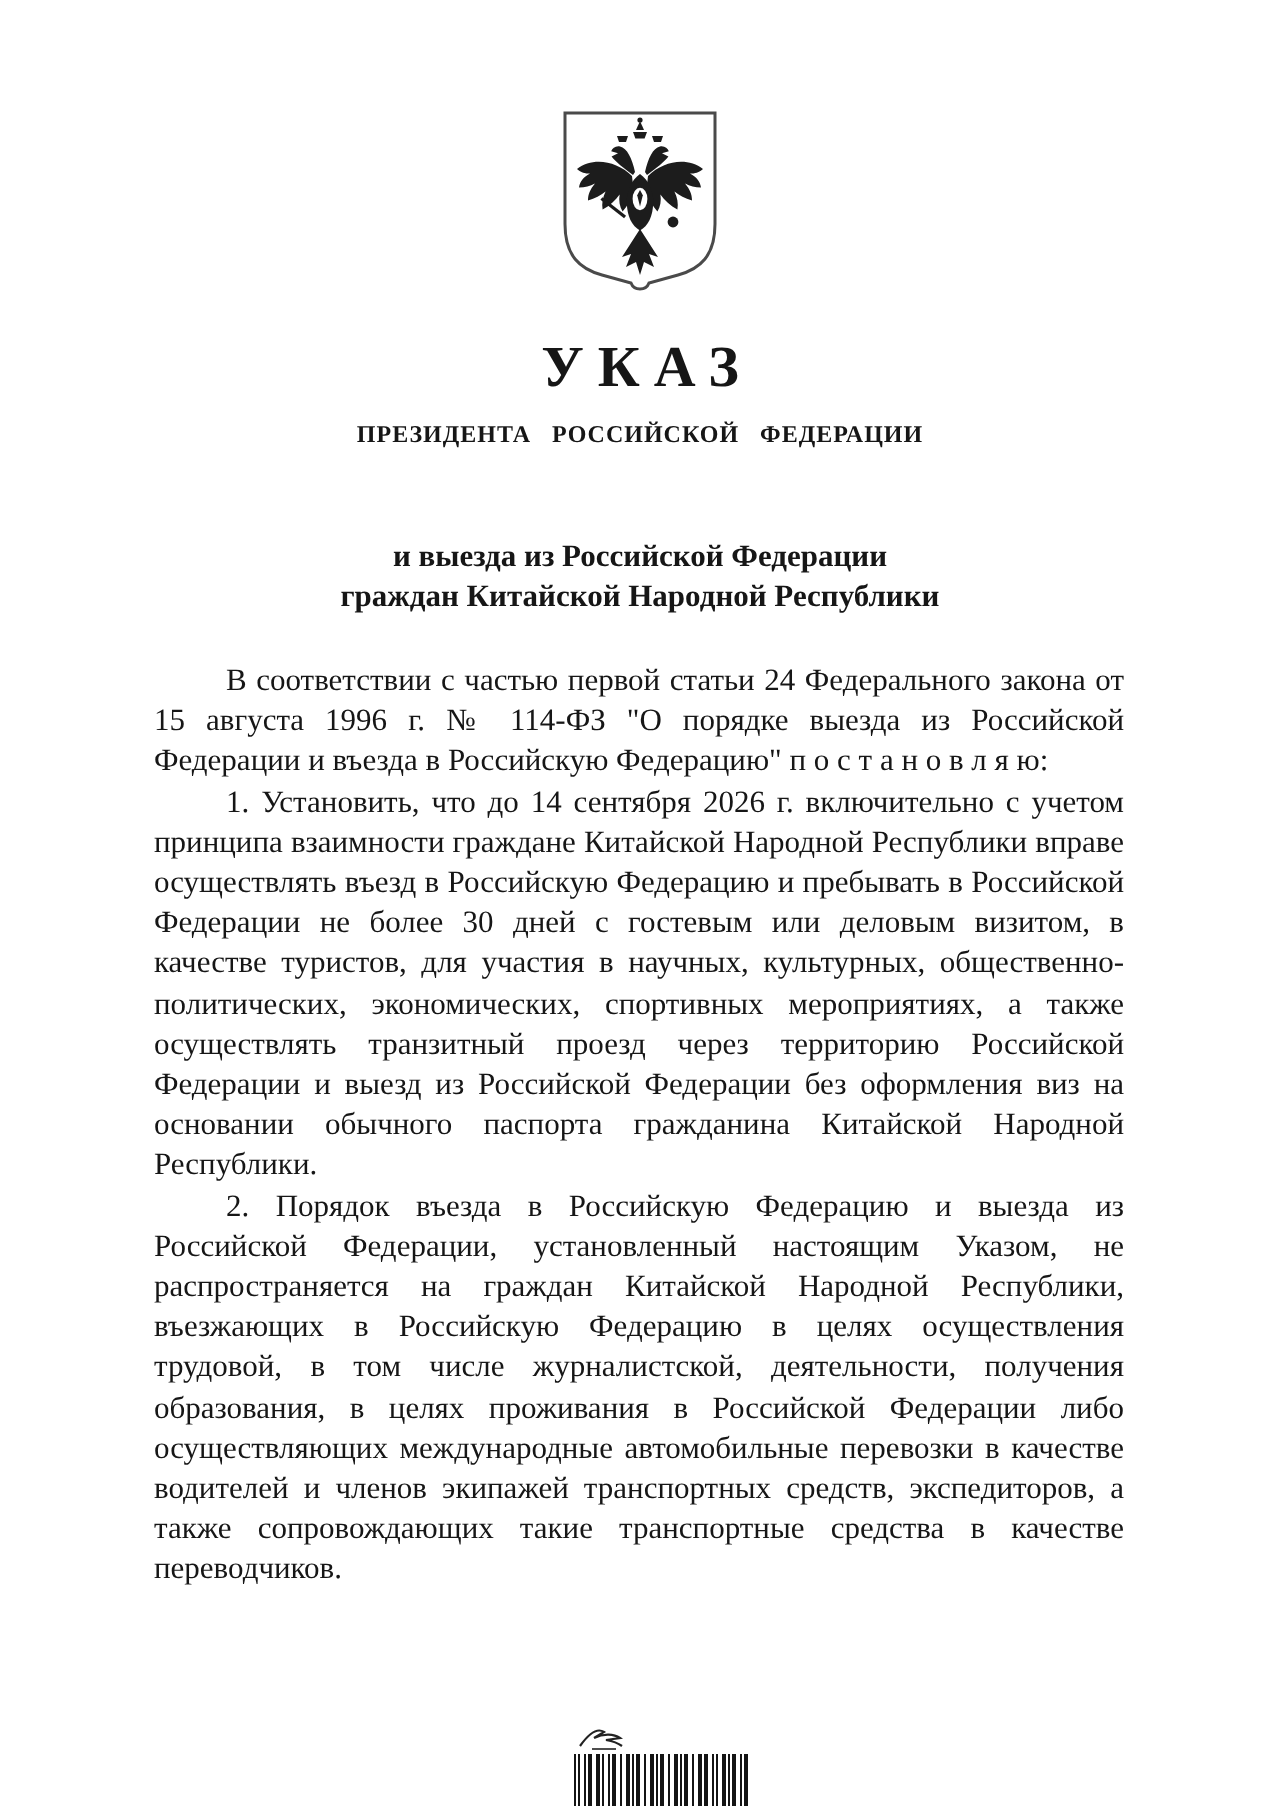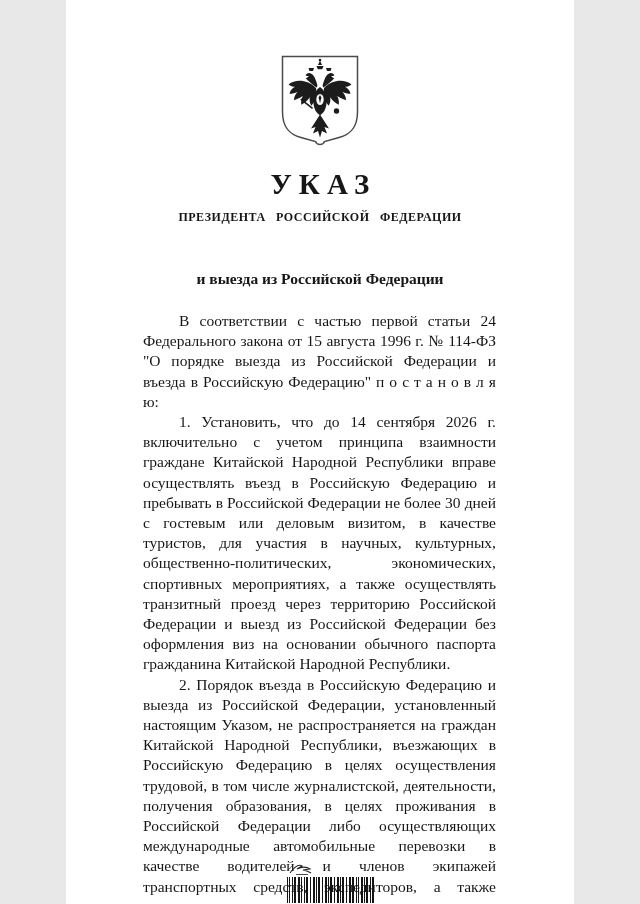--- a/index.html
+++ b/index.html
@@ -1,18 +1,18 @@
 <!DOCTYPE html>
 <html lang="ru"><head>
 <meta charset="utf-8">
 <style>
   html,body{margin:0;padding:0;background:#e8e8e8;}
   .page{
     position:relative;
-    width:508px;height:904px;
+    width:640px;height:904px;
     margin:0 auto;
     background:#ffffff;
     color:#161616;
     font-family:"Liberation Serif","DejaVu Serif",serif;
     overflow:hidden;
     box-sizing:border-box;
   }
   .emblem-wrap{
     margin:54px auto 0 auto;
     width:80px;height:97px;
@@ -123,20 +123,21 @@
       <ellipse cx="40" cy="45.5" rx="3.7" ry="5.6" fill="#ffffff"></ellipse>
       <path d="M40 41 l1.4 2.6 -1.4 5.6 -1.4 -5.6 z" fill="#1c1c1c"></path>
     </svg>
   </div>
 
   <div class="doc-title">УКАЗ</div>
   <div class="doc-subtitle">ПРЕЗИДЕНТА РОССИЙСКОЙ ФЕДЕРАЦИИ</div>
 
   <div class="doc-heading">
     <div>и выезда из Российской Федерации</div>
+    <div>граждан Китайской Народной Республики</div>
   </div>
 
   <div class="doc-body">
     <p>В соответствии с частью первой статьи 24 Федерального закона от 15 августа 1996 г. № 114-ФЗ "О порядке выезда из Российской Федерации и въезда в Российскую Федерацию" п о с т а н о в л я ю:</p>
     <p>1. Установить, что до 14 сентября 2026 г. включительно с учетом принципа взаимности граждане Китайской Народной Республики вправе осуществлять въезд в Российскую Федерацию и пребывать в Российской Федерации не более 30 дней с гостевым или деловым визитом, в качестве туристов, для участия в научных, культурных, общественно-политических, экономических, спортивных мероприятиях, а также осуществлять транзитный проезд через территорию Российской Федерации и выезд из Российской Федерации без оформления виз на основании обычного паспорта гражданина Китайской Народной Республики.</p>
     <p>2. Порядок въезда в Российскую Федерацию и выезда из Российской Федерации, установленный настоящим Указом, не распространяется на граждан Китайской Народной Республики, въезжающих в Российскую Федерацию в целях осуществления трудовой, в том числе журналистской, деятельности, получения образования, в целях проживания в Российской Федерации либо осуществляющих международные автомобильные перевозки в качестве водителей и членов экипажей транспортных средств, экспедиторов, а также сопровождающих такие транспортные средства в качестве переводчиков.</p>
   </div>
 
   <div class="barcode-wrap">
     <div class="barcode-inner">

